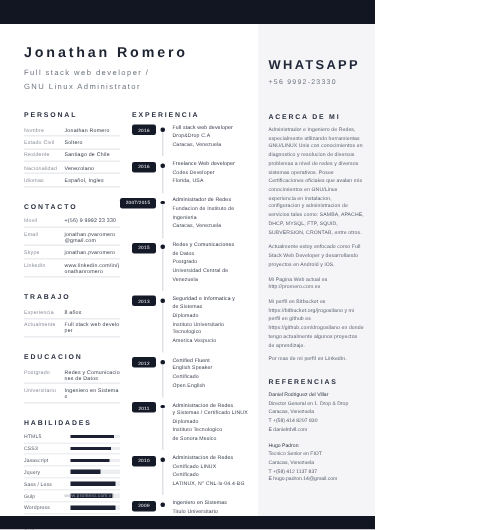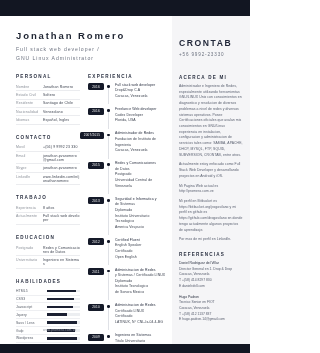--- a/index.html
+++ b/index.html
@@ -386,21 +386,21 @@
               </div>
             </div>
         </div>
 
       </div>
 
       <div class="footer-url">www.promero.com.ve</div>
     </div>
 
     <div class="right-zone">
-      <div class="wa-title">CRONTAB</div>
+      <div class="wa-title">WHATSAPP</div>
       <div class="wa-num">+56 9992-23330</div>
 
       <div class="about">
         <div class="r-sec-title">ACERCA DE MI</div>
         <div class="r-body" id="about-host">
             <p>Administrador e Ingeniero de Redes, especialmente utilizando herramientas GNU/LINUX Unix con conocimientos en diagnostico y resolucion de diversos problemas a nivel de redes y diversos sistemas operativos. Posee Certificaciones oficiales que avalan mis conocimientos en GNU/Linux experiencia en instalacion, configuracion y administracion de servicios tales como: SAMBA, APACHE, DHCP, MYSQL, FTP, SQUID, SUBVERSION, CRONTAB, entre otros.</p>
             <p>Actualmente estoy enfocado como Full Stack Web Developer y desarrollando proyectos en Android y iOS.</p>
             <p>Mi Pagina Web actual es http://promero.com.ve</p>
             <p>Mi perfil en Bitbucket es https://bitbucket.org/jrogosilano y mi perfil en github es https://github.com/drogosilano en donde tengo actualmente algunos proyectos de aprendizaje.</p>
             <p>Por mas de mi perfil en LinkedIn.</p>

